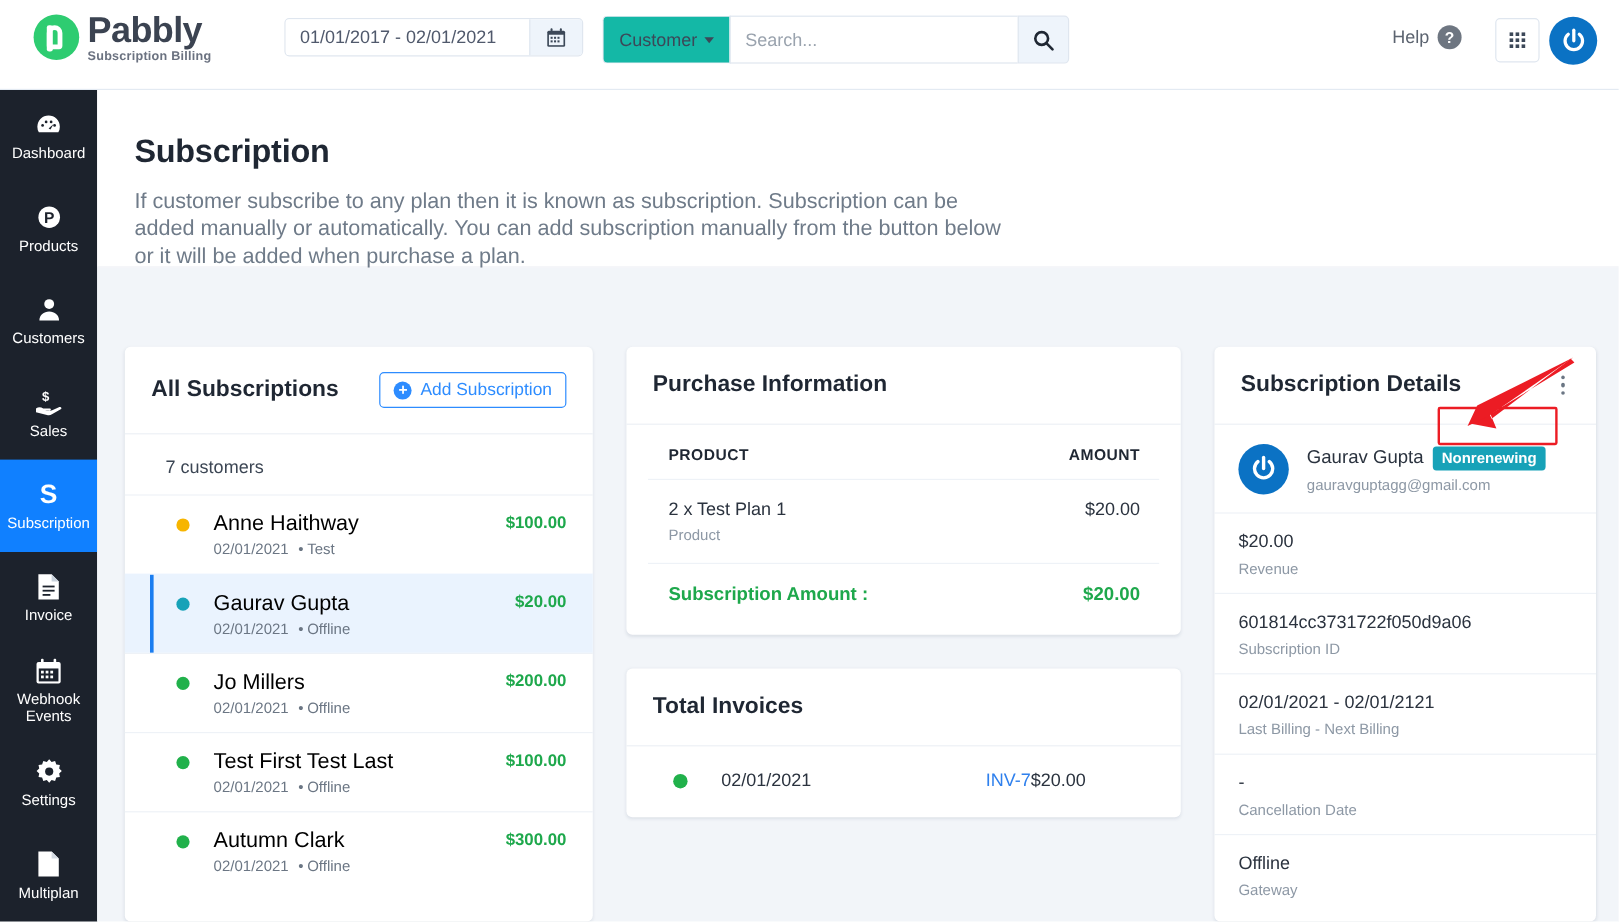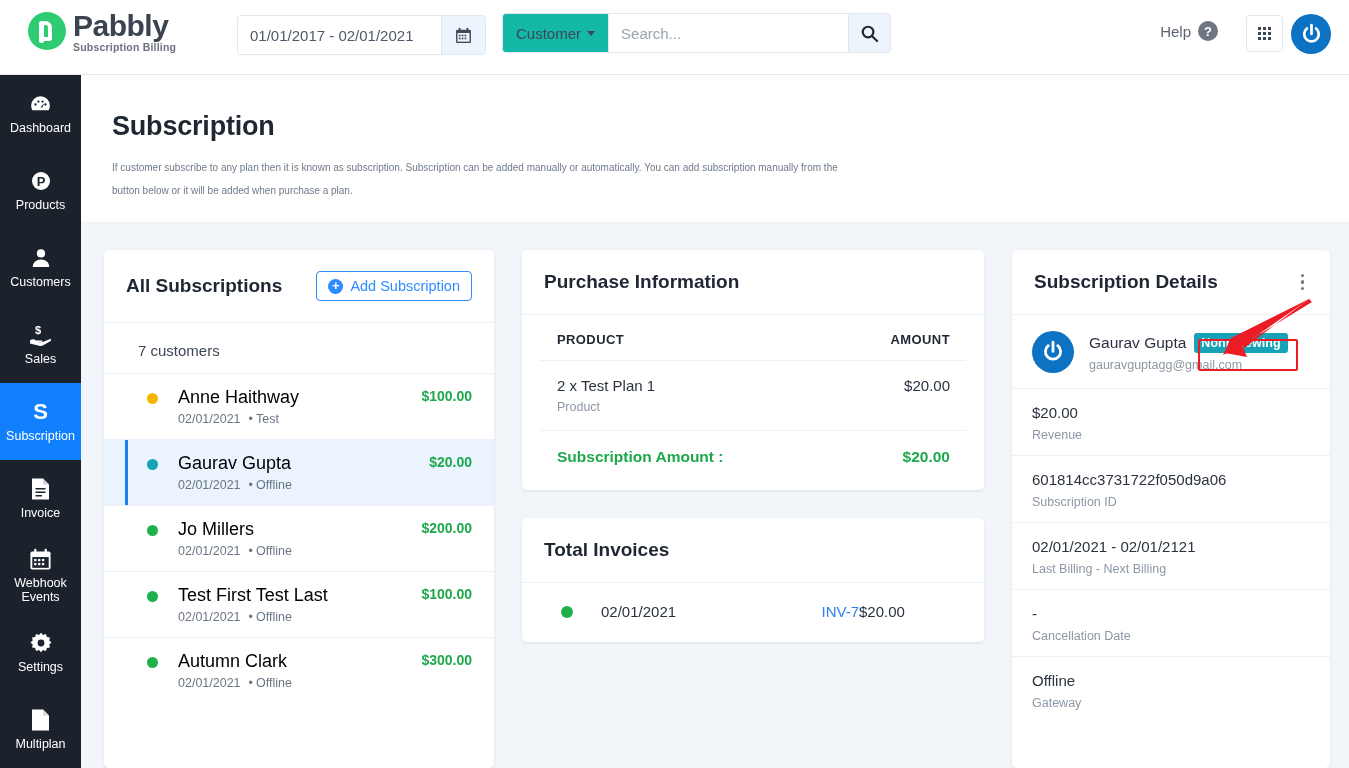--- a/index.html
+++ b/index.html
@@ -37,21 +37,21 @@
     font-size: 30px; font-weight: 700; color: #3b4351; letter-spacing: -0.5px;
     line-height: 32px;
   }
   .brand-sub {
     font-size: 10.5px; color: #6b7280; letter-spacing: .2px; margin-top: -1px;
     font-weight: 600;
   }
 
   .daterange {
     position: absolute; left: 237px; top: 15px;
-    display: flex; height: 40px;
+    display: flex; height: 32px;
     border: 1px solid #dfe6ef; border-radius: 4px; overflow: hidden;
     background: #fff;
   }
   .daterange-value {
     width: 203px; padding: 0 12px; display: flex; align-items: center;
     font-size: 15px; color: #50596c; background: #fff;
   }
   .daterange-btn {
     width: 44px; display: flex; align-items: center; justify-content: center;
     background: #eef4fb; border-left: 1px solid #dfe6ef; cursor: pointer;
@@ -122,30 +122,30 @@
   .nav-letter { font-size: 22px; font-weight: 700; line-height: 22px; }
 
   
   .main { position: absolute; left: 81px; top: 75px; width: 1268px; height: 693px; }
   .page-head {
     background: #fff; padding: 36px 0 28px 31px; border-bottom: 1px solid #eef1f5;
     height: 148px;
   }
   .page-title { font-size: 27px; font-weight: 600; color: #1f2733; letter-spacing: -.2px; }
   .page-desc {
-    margin-top: 14px; font-size: 10px; color: #6f7b89; line-height: 23px;
+    margin-top: 14px; font-size: 18px; color: #6f7b89; line-height: 23px;
     max-width: 740px;
   }
   .content-area {
     background: #f2f5f9; height: 545px; padding: 27px 0 0 0;
     display: flex; gap: 28px; padding-left: 23px;
   }
 
   .card {
-    background: #fff; border-radius: 5px; box-shadow: 0 1px 3px rgba(30,50,80,.10);
+    background: #fff; border-radius: 5px; box-shadow: 0 1px 3px rgba(30,50,80,.10); margin-top: 39px;
   }
   .card-head {
     padding: 21px 22px; border-bottom: 1px solid #edf1f6;
     display: flex; align-items: center; justify-content: space-between;
   }
   .card-title { font-size: 19px; font-weight: 600; color: #1f2733; }
 
   
   .col-left { width: 390px; }
   .add-btn {

